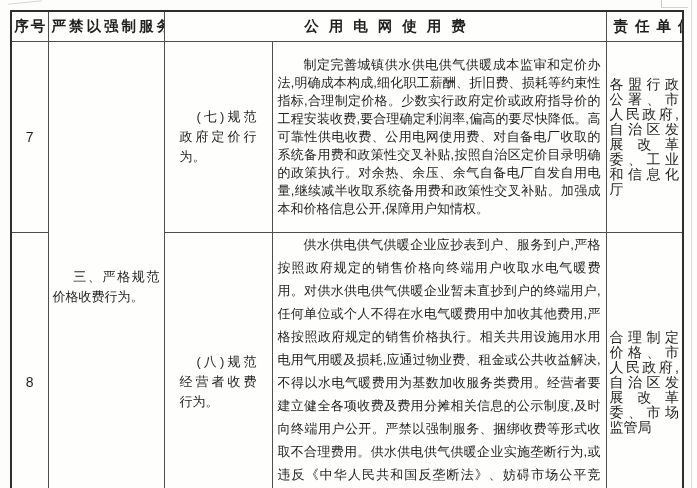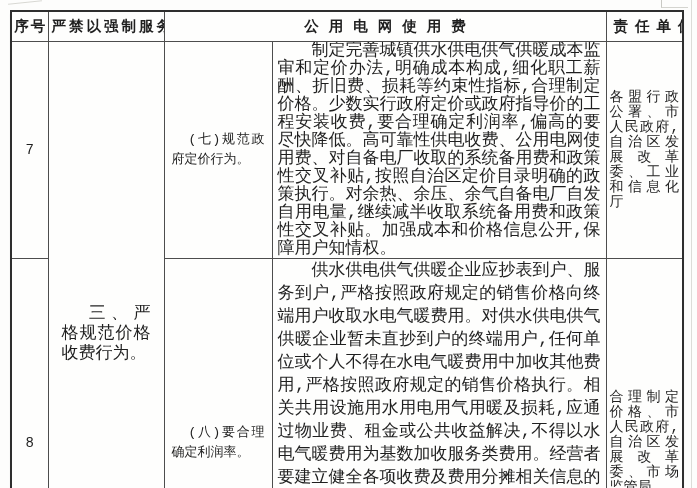--- a/index.html
+++ b/index.html
@@ -6,21 +6,21 @@
     margin: 0;
     padding: 0;
     background: #fbfbf9;
   }
   .page {
     position: relative;
     width: 697px;
     height: 488px;
     background: #fdfdfc;
     overflow: hidden;
-    font-family: Liberation Mono, monospace;
+    font-family: Liberation Sans, sans-serif;
     color: #1f1f1f;
   }
   
   .artifact-right-edge {
     position: absolute;
     right: 5px; top: 0;
     width: 1px; height: 100%;
     background: #dcdcd8;
   }
   .artifact-top-right {
@@ -67,34 +67,34 @@
   .th-no      { letter-spacing: 2px;  text-indent: 2px; }
   .th-task    { letter-spacing: 3px;  text-indent: 3px; }
   .th-content { letter-spacing: 10px; text-indent: 10px; }
   .th-unit    { letter-spacing: 7px;  text-indent: 7px; }
 
   .cell-no {
     text-align: center;
     font-size: 14px;
   }
   .cell-task p {
-    margin: 9px; padding: 0 4px;
-    font-size: 17px; line-height: 20px;
+    margin: 0; padding: 0 4px;
+    font-size: 13px; line-height: 20px;
     text-align: justify;
     text-indent: 1.6em;
   }
   .cell-subtask p {
-    margin: 4px; padding: 0 3px;
+    margin: 12px; padding: 0 3px;
     font-size: 13px; line-height: 20px;
     text-align: justify;
     text-indent: 1.3em;
   }
   .cell-content p {
     margin: 0; padding: 0 5px;
-    font-size: 17px; line-height: 18px;
+    font-size: 13px; line-height: 18px;
     text-align: justify;
     text-indent: 2em;
   }
   tr.row-8 .cell-content p { line-height: 23px; }
   .cell-unit p {
     margin: 0; padding: 0 3px;
     font-size: 14px; line-height: 15px;
     text-align: justify;
   }
 </style>
@@ -135,21 +135,21 @@
         <td class="cell-content">
           <p>制定完善城镇供水供电供气供暖成本监审和定价办法,明确成本构成,细化职工薪酬、折旧费、损耗等约束性指标,合理制定价格。少数实行政府定价或政府指导价的工程安装收费,要合理确定利润率,偏高的要尽快降低。高可靠性供电收费、公用电网使用费、对自备电厂收取的系统备用费和政策性交叉补贴,按照自治区定价目录明确的政策执行。对余热、余压、余气自备电厂自发自用电量,继续减半收取系统备用费和政策性交叉补贴。加强成本和价格信息公开,保障用户知情权。</p>
         </td>
         <td class="cell-unit">
           <p>各盟行政公署、市人民政府,自治区发展改革委、工业和信息化厅</p>
         </td>
       </tr>
       <tr class="row-8">
         <td class="cell-no">8</td>
         <td class="cell-subtask">
-          <p>(八)要合理确定利润率。</p>
+          <p>(八)规范经营者收费行为。</p>
         </td>
         <td class="cell-content">
           <p>供水供电供气供暖企业应抄表到户、服务到户,严格按照政府规定的销售价格向终端用户收取水电气暖费用。对供水供电供气供暖企业暂未直抄到户的终端用户,任何单位或个人不得在水电气暖费用中加收其他费用,严格按照政府规定的销售价格执行。相关共用设施用水用电用气用暖及损耗,应通过物业费、租金或公共收益解决,不得以水电气暖费用为基数加收服务类费用。经营者要建立健全各项收费及费用分摊相关信息的公示制度,及时向终端用户公开。严禁以强制服务、捆绑收费等形式收取不合理费用。供水供电供气供暖企业实施垄断行为,或违反《中华人民共和国反垄断法》、妨碍市场公平竞争、损害其他市场主体和消费者利益的行为,要按照相关法律法规予以处罚。</p>
         </td>
         <td class="cell-unit">
           <p>合理制定价格、市人民政府,自治区发展改革委、市场监管局</p>
         </td>
       </tr>
     </tbody>
   </table>

